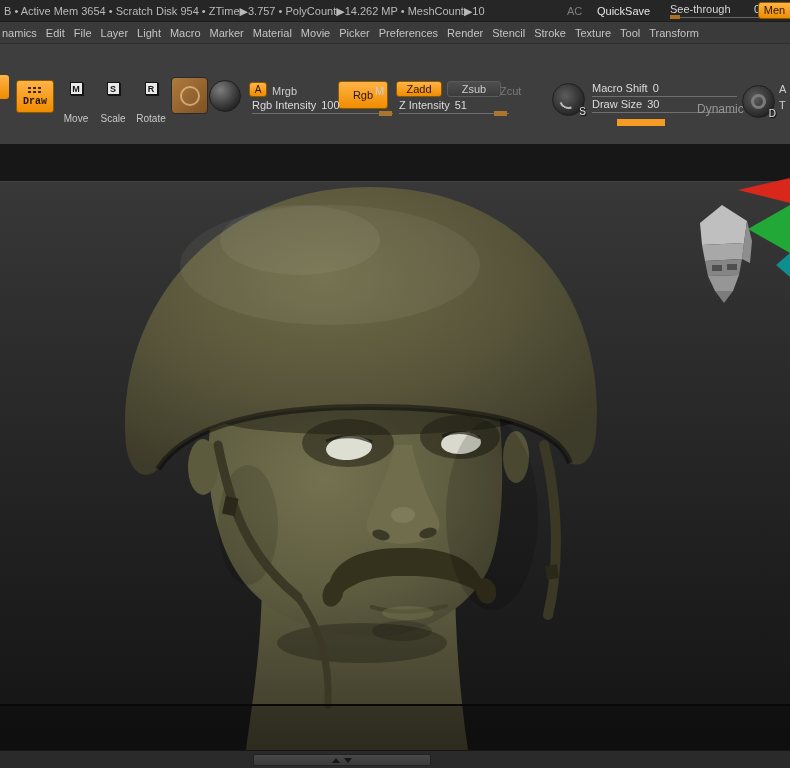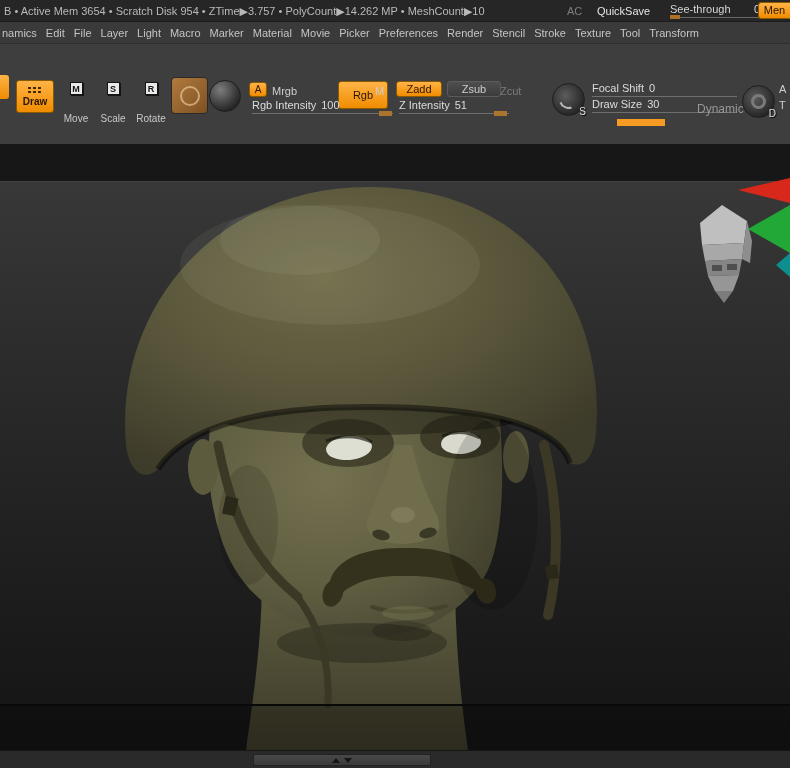--- a/index.html
+++ b/index.html
@@ -19,21 +19,21 @@
 
   
   .menubar { height: 22px; background: #3a3a3a; border-bottom: 1px solid #2e2e2e; display: flex; align-items: center; gap: 9px; padding-left: 2px; overflow: hidden; white-space: nowrap; }
   .menubar .menu-item { color: #c4c4c4; cursor: pointer; flex: none; }
 
   
   .toolbar { position: relative; height: 101px; background: #3e3e3e; border-bottom: 1px solid #161616; }
   .tb-partial-left { position: absolute; left: 0; top: 31px; width: 9px; height: 24px; background: linear-gradient(#ffb347,#ef8c00); border-radius: 0 3px 3px 0; }
   .orange-btn { background: linear-gradient(#ffb347,#f08c00); color: #2a1500; border: 1px solid #8a5a00; border-radius: 3px; display: flex; align-items: center; justify-content: center; cursor: pointer; }
   .gray-btn { background: linear-gradient(#4e4e4e,#3c3c3c); color: #cccccc; border: 1px solid #5b5b5b; border-radius: 3px; display: flex; align-items: center; justify-content: center; cursor: pointer; }
-  .btn-draw { position: absolute; left: 16px; top: 36px; width: 38px; height: 33px; flex-direction: column; gap: 2px; font-size: 10px; font-weight: bold; }
+  .btn-draw { position: absolute; left: 16px; top: 36px; width: 38px; height: 33px; flex-direction: column; gap: 2px; font-size: 10px; font-weight: bold; font-family: Liberation Mono, monospace; }
   .draw-icon { width: 16px; height: 8px; background-image: radial-gradient(circle, #3a2400 1.1px, transparent 1.4px); background-size: 5px 4px; }
   .mode-btn { position: absolute; display: flex; flex-direction: column; align-items: center; gap: 2px; cursor: pointer; }
   .keybox { width: 13px; height: 13px; background: #e9e9e9; color: #141414; border: 1px solid #141414; box-shadow: 1px 1px 0 #141414; font-size: 9px; font-weight: bold; text-align: center; line-height: 12px; }
   .mode-btn .lbl { color: #c9c9c9; font-size: 10px; margin-top: 16px; }
   .btn-move { left: 59px; top: 38px; width: 34px; }
   .btn-scale { left: 96px; top: 38px; width: 34px; }
   .btn-rotate { left: 132px; top: 38px; width: 38px; }
   .brush-thumb { position: absolute; left: 171px; top: 33px; width: 37px; height: 37px; border-radius: 4px; background: linear-gradient(135deg,#b07a3e,#7e5122); border: 1px solid #2a2a2a; display: flex; align-items: center; justify-content: center; cursor: pointer; }
   .brush-thumb .ring { width: 20px; height: 20px; border-radius: 50%; border: 2px solid rgba(255,222,180,.55); }
   .material-thumb { position: absolute; left: 209px; top: 36px; width: 32px; height: 32px; border-radius: 50%; background: radial-gradient(circle at 35% 30%, #7d7d7d, #3a3a3a 55%, #141414 92%); border: 1px solid #1f1f1f; cursor: pointer; }
@@ -173,21 +173,21 @@
         </div>
     </div>
 
     <div class="stroke-thumb">
       <span class="arc"></span>
       <span class="circle-badge">S</span>
     </div>
 
     <div class="slider slider-focal">
       <div class="row">
-        <span>Focal Shift</span>
+        <span>Macro Shift</span>
         <span>0</span>
       </div>
       <div class="line"></div>
     </div>
 
     <div class="slider slider-drawsize">
       <div class="row">
         <span>Draw Size</span>
         <span>30</span>
       </div>

